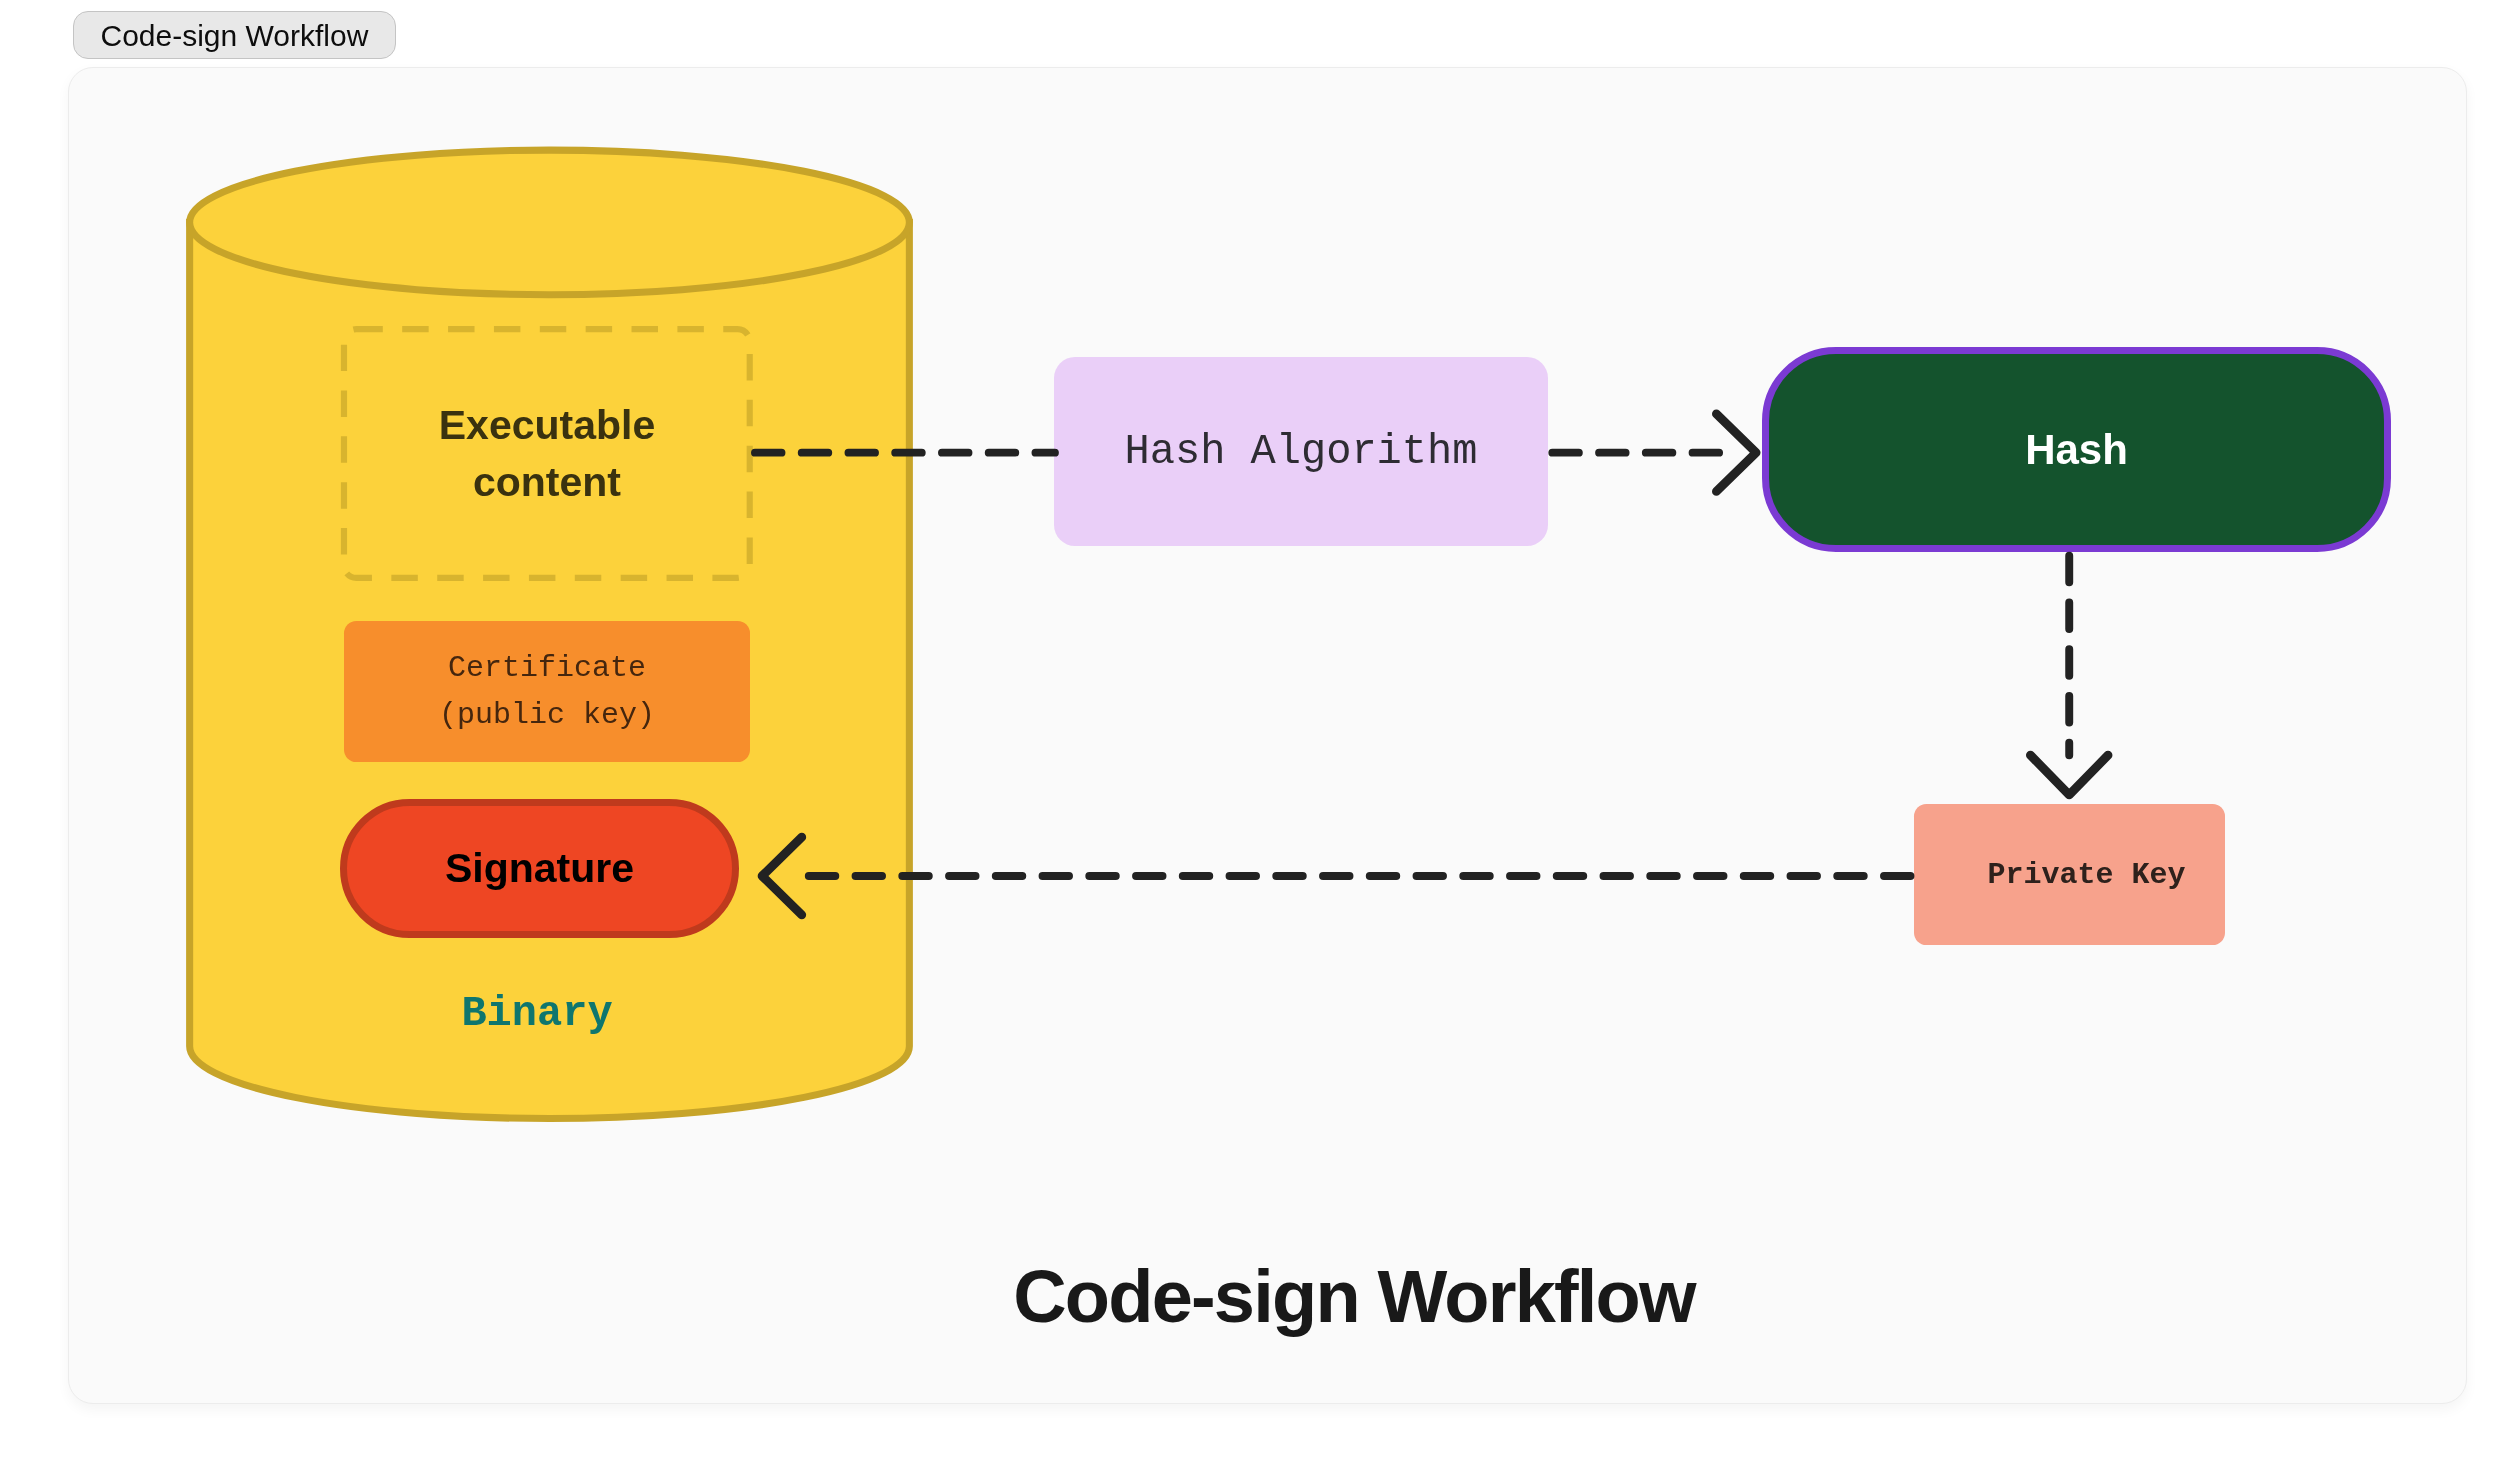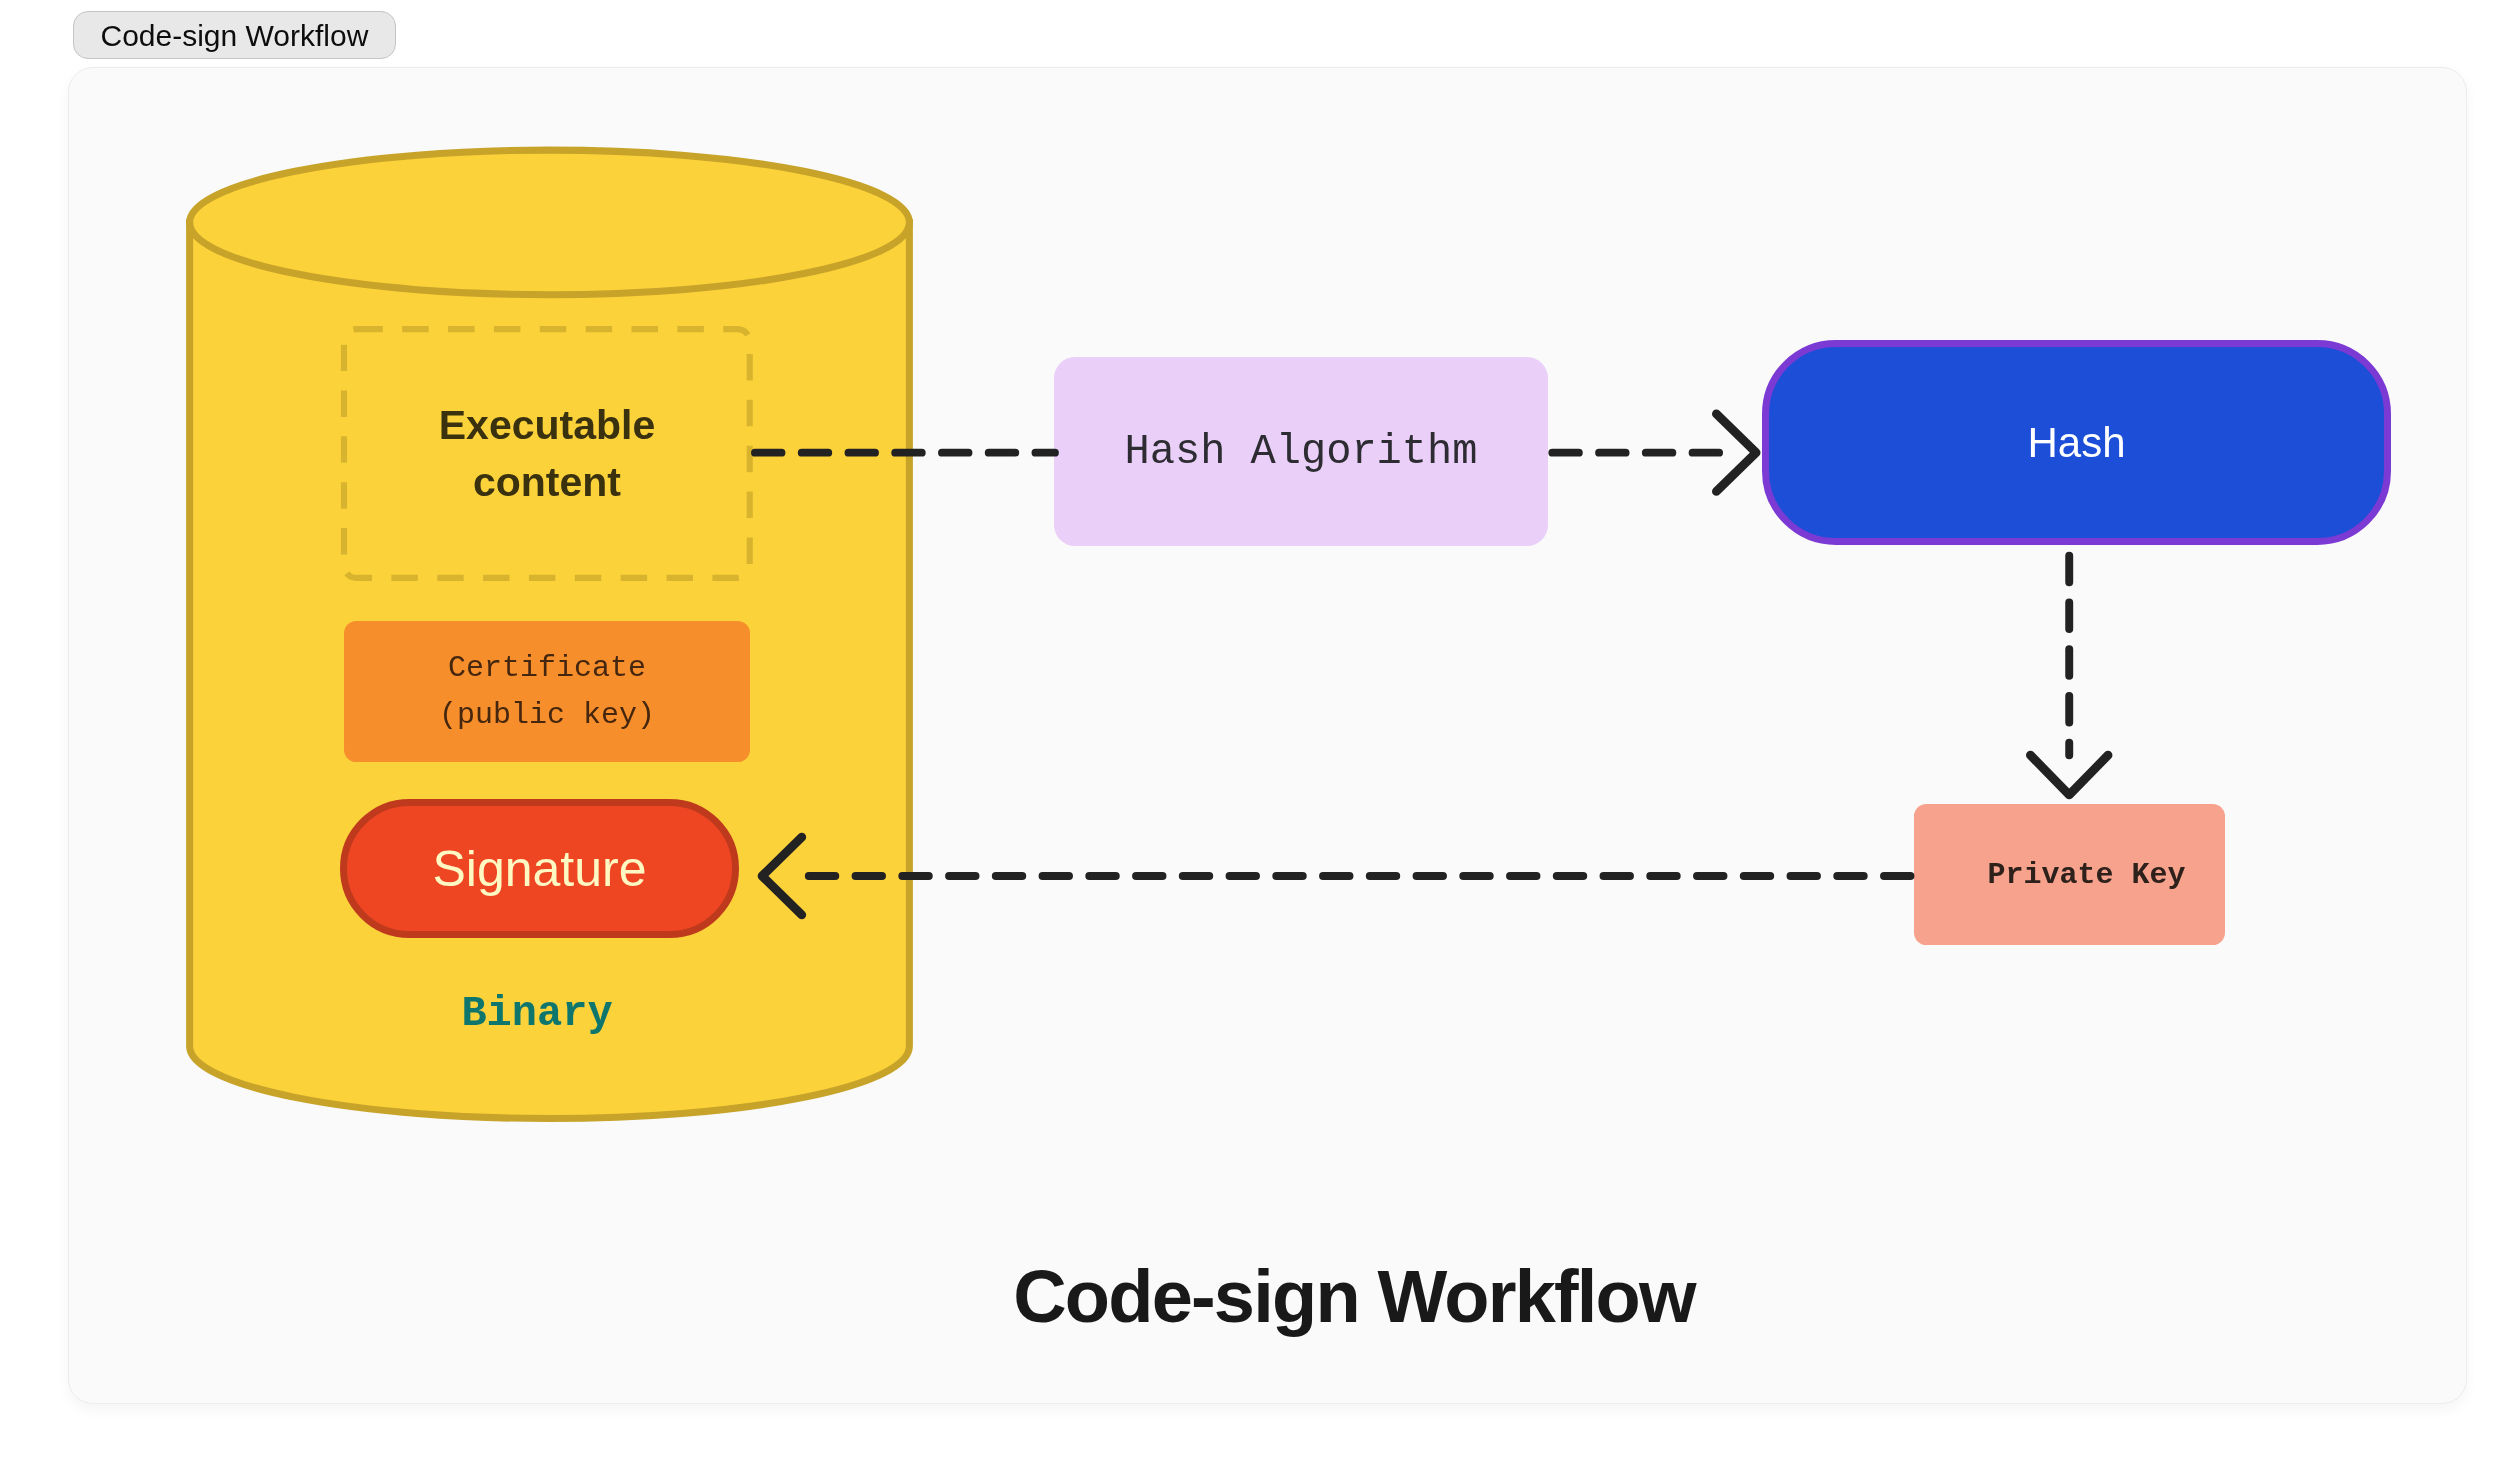--- a/index.html
+++ b/index.html
@@ -29,34 +29,34 @@
         font-size:41px;font-weight:700;color:#3a320f;line-height:1.38;
         white-space:pre-line;z-index:2;}
 
   .certificate{left:344px;top:621px;width:406px;height:141px;
         background:#f78e2c;border-radius:12.3px;
         font-family:"Liberation Mono",monospace;font-size:30px;font-weight:400;
         color:#45260e;line-height:1.55;white-space:pre-line;z-index:2;}
 
   .signature{left:340px;top:799px;width:399px;height:139px;
         background:#ee4623;border:7px solid #bf3a1d;border-radius:71px;
-        font-size:50px;font-weight:400;color:#fef9c3;z-index:2;}
+        font-size:41px;font-weight:700;color:#000000;z-index:2;}
 
   .binary-label{left:337px;top:986px;width:400px;height:56px;
         font-family:"Liberation Mono",monospace;font-size:42px;font-weight:700;
         color:#0f766e;z-index:2;}
 
   .hash-algo{left:1054px;top:357px;width:494px;height:189px;
         background:#eacff8;border-radius:21px;
         font-family:"Liberation Mono",monospace;font-size:42px;font-weight:500;
         color:#2e2c33;z-index:2;}
 
-  .hash-pill{left:1762px;top:340px;width:629px;height:205px;
-        background:#1d4ed8;border:7px solid #7b3ad3;border-radius:74px;
-        font-size:42px;font-weight:400;color:#ffffff;z-index:2;}
+  .hash-pill{left:1762px;top:347px;width:629px;height:205px;
+        background:#14532d;border:7px solid #7b3ad3;border-radius:74px;
+        font-size:42px;font-weight:700;color:#ffffff;z-index:2;}
 
   .private-key{left:1914px;top:804px;width:311px;height:141px;
         background:#f7a28c;border-radius:12.3px;
         font-family:"Liberation Mono",monospace;font-size:30px;font-weight:700;
         color:#2e211c;z-index:2;padding-left:34px;}
 
   .diagram-title{position:absolute;left:913px;top:1254px;width:882px;
         text-align:center;font-size:74px;font-weight:700;color:#191919;
         letter-spacing:-1.8px;z-index:2;}
 </style>

